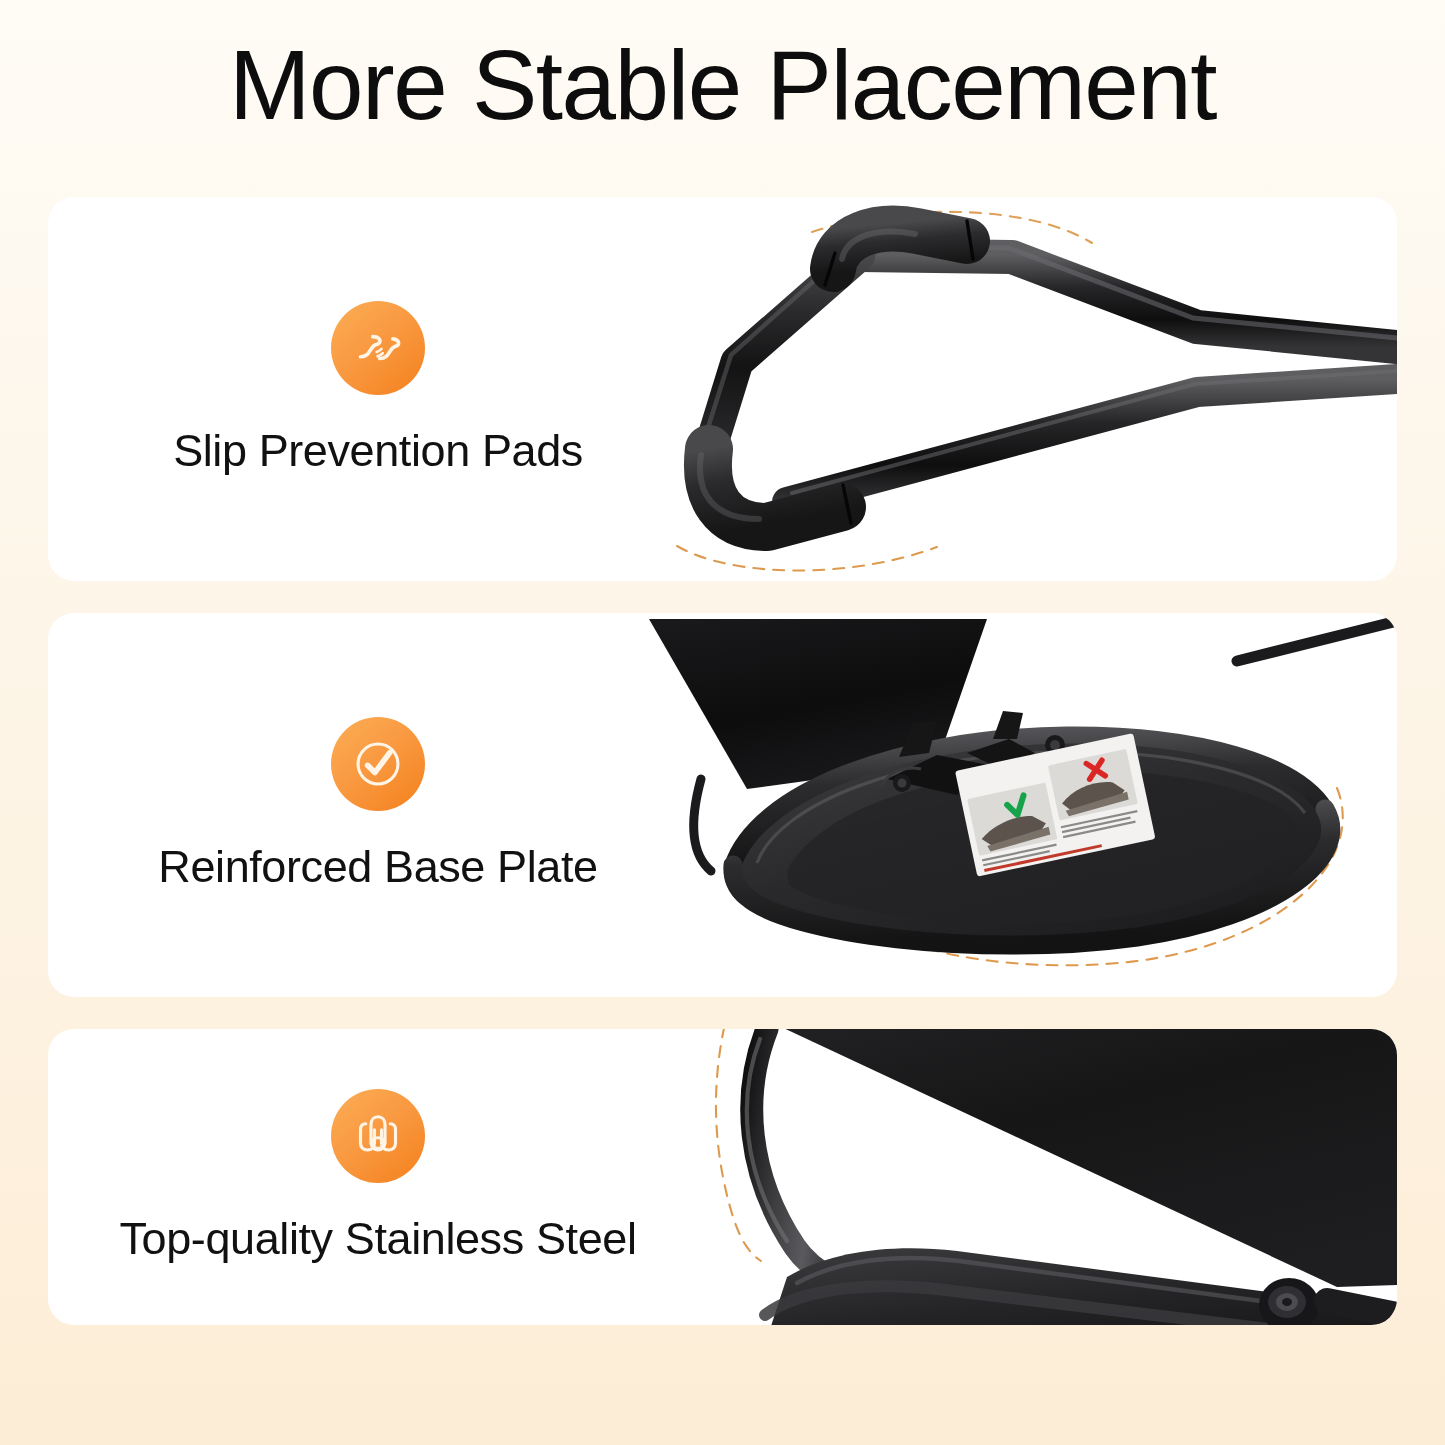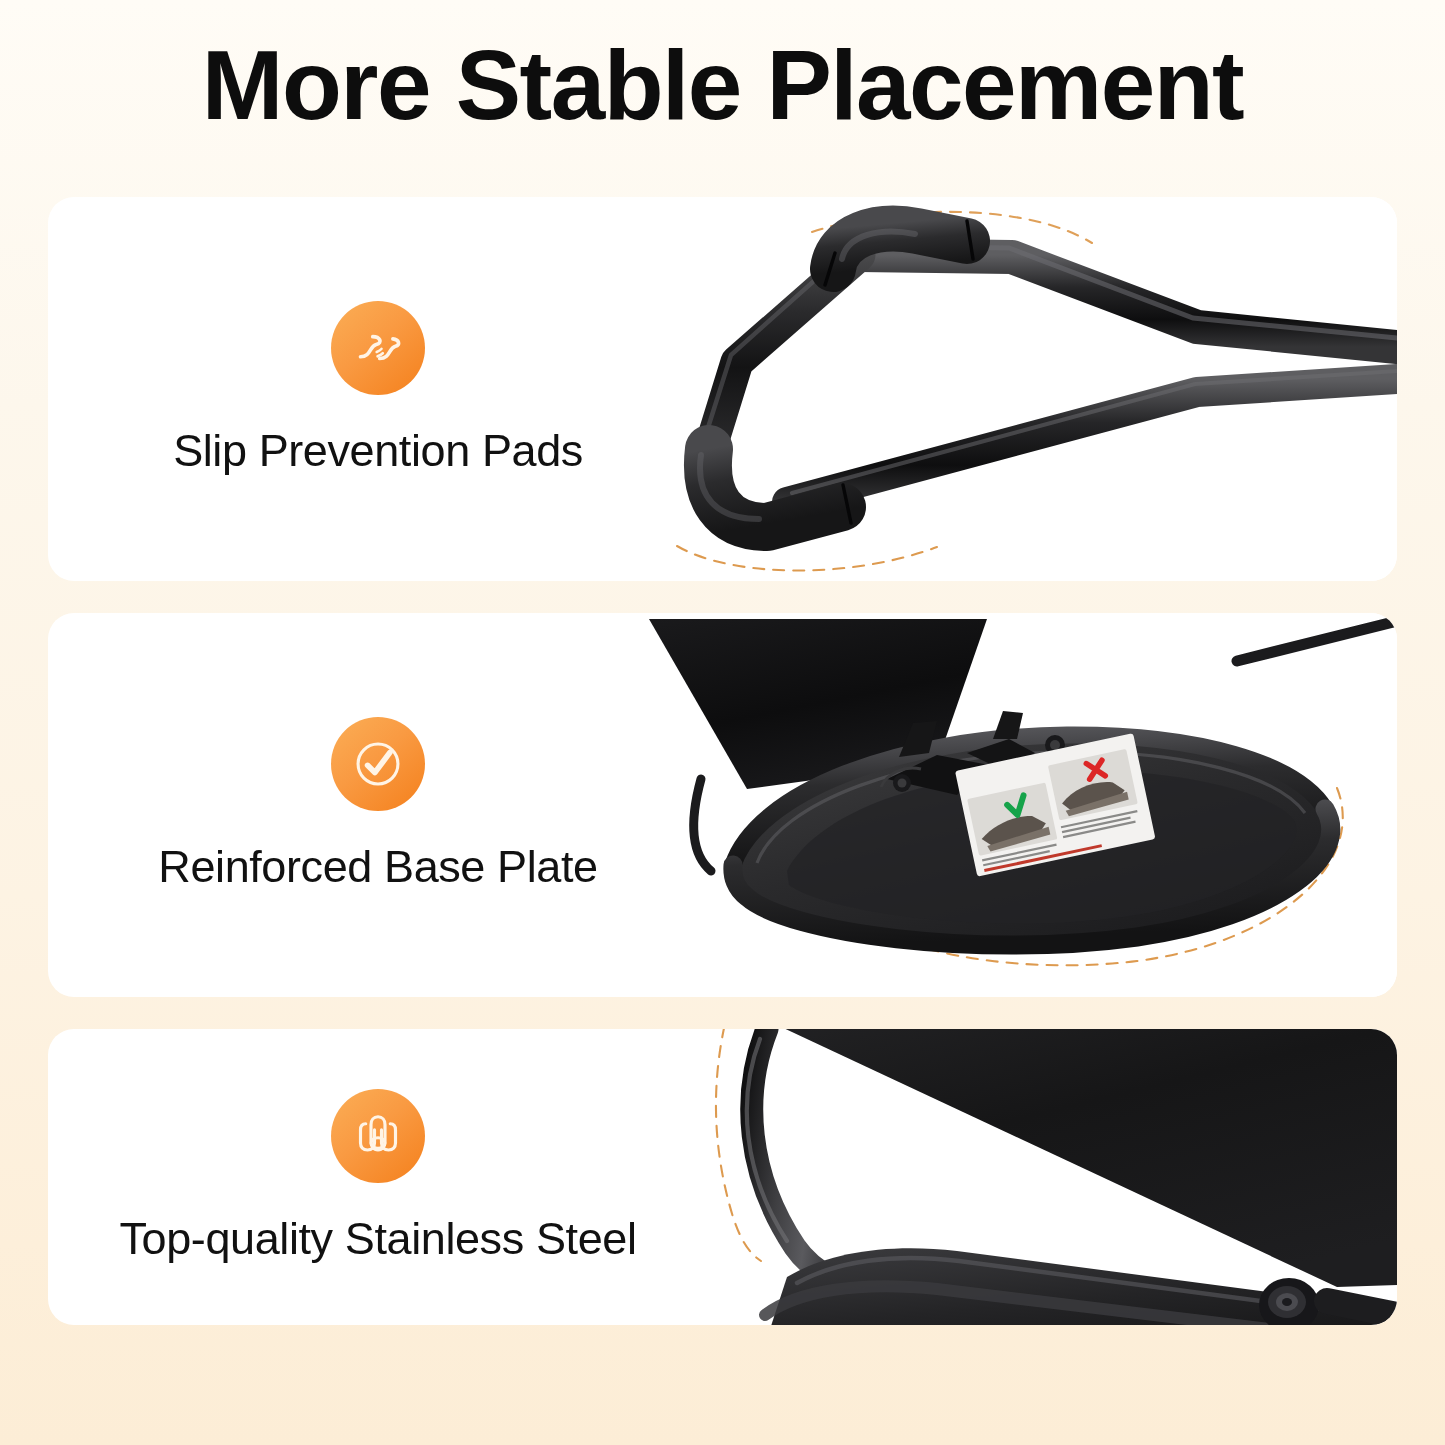--- a/index.html
+++ b/index.html
@@ -27,21 +27,21 @@
 
   
   .headline {
     position: absolute;
     left: 0;
     top: 34px;
     width: 1445px;
     text-align: center;
     font-size: 98px;
     line-height: 1.05;
-    font-weight: 700;
+    font-weight: 400;
     letter-spacing: -1.5px;
     color: #0D0D0D;
     white-space: nowrap;
   }
 
   
   .card {
     position: absolute;
     left: 48px;
     width: 1349px;

